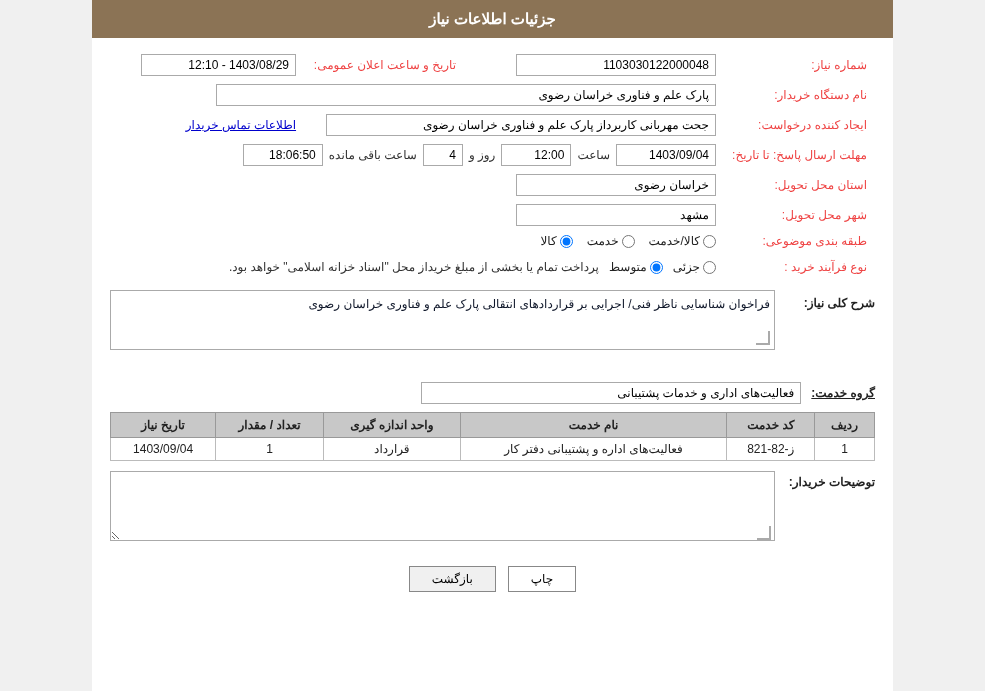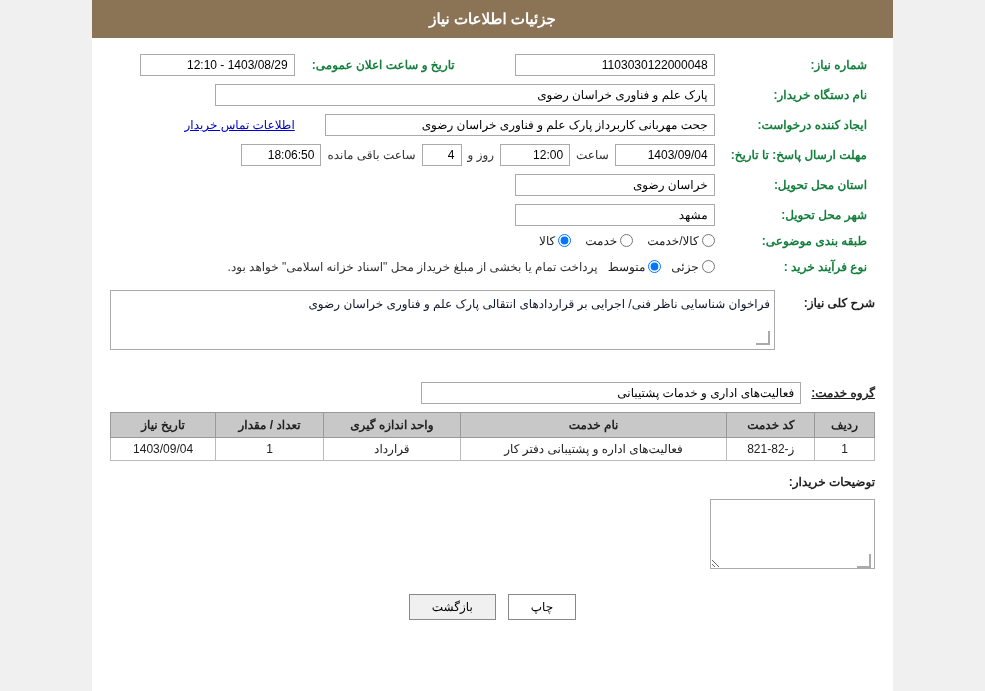--- a/index.html
+++ b/index.html
@@ -31,23 +31,23 @@
       width: 100%;
       border-collapse: collapse;
       margin-bottom: 8px;
     }
     .info-table td {
       padding: 4px 8px;
       vertical-align: middle;
       font-size: 12px;
     }
     .label-cell {
-      color: #15803d;
+      color: #ef4444;
       white-space: nowrap;
-      font-weight: bold;
+      font-weight: normal;
       width: 130px;
       text-align: right;
     }
     .value-cell {
       text-align: right;
     }
     .input-field {
       border: 1px solid #aaa;
       padding: 3px 6px;
       background: #fff;
@@ -73,21 +73,21 @@
       direction: rtl;
     }
     .radio-group {
       display: flex;
       gap: 14px;
       align-items: center;
       direction: rtl;
     }
     .radio-item {
       display: flex;
-      align-items: flex-start;
+      align-items: flex-end;
       gap: 3px;
     }
     .section-divider {
       background: #d4c89a;
       padding: 6px 12px;
       font-size: 13px;
       font-weight: bold;
       color: #333;
       margin: 8px 0;
     }
@@ -126,21 +126,20 @@
       resize: vertical;
       font-family: Tahoma, Arial, sans-serif;
       font-size: 12px;
       direction: rtl;
     }
     .remarks-row {
       display: flex;
       align-items: flex-start;
       gap: 10px;
       margin-bottom: 10px;
-      flex-direction: column;
     }
     .remarks-label {
       font-weight: bold;
       white-space: nowrap;
       padding-top: 4px;
       min-width: 90px;
       text-align: right;
     }
     .button-bar {
       text-align: center;

